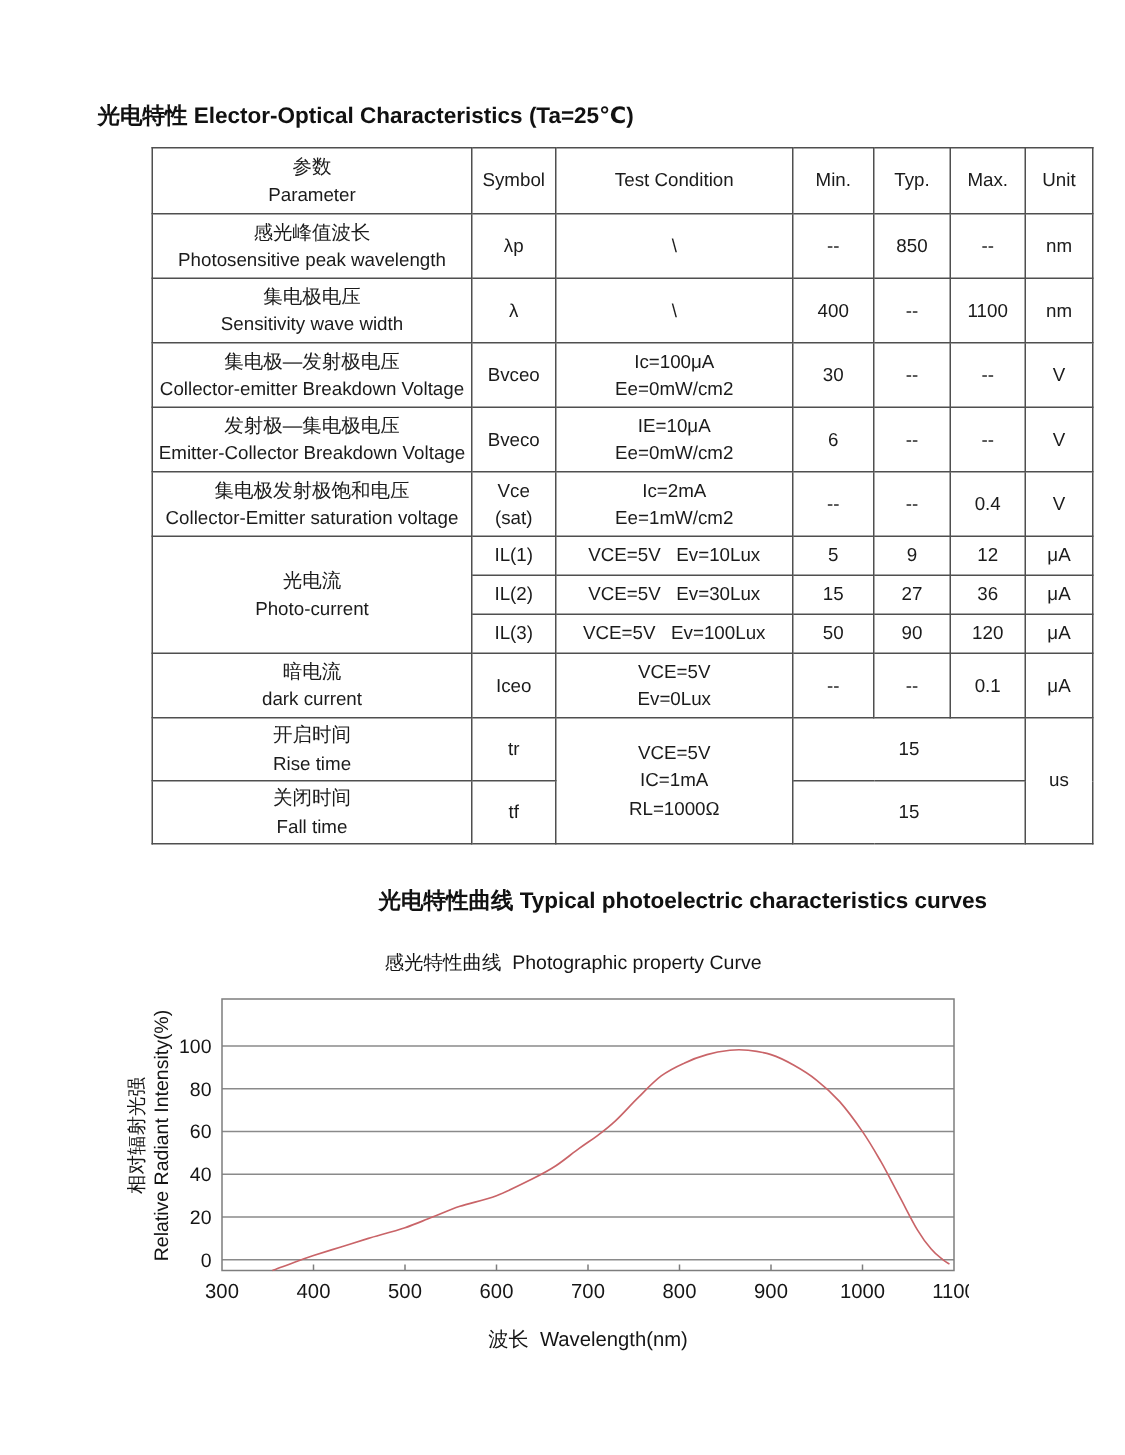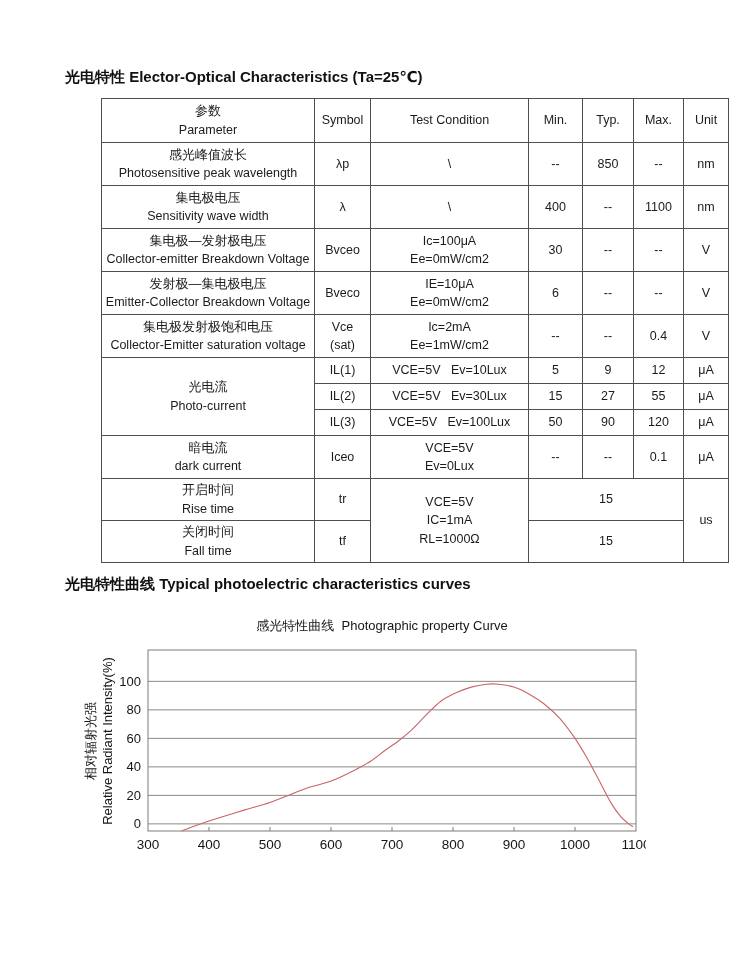--- a/index.html
+++ b/index.html
@@ -31,21 +31,21 @@
     overflow:hidden;
   }
   tr.r-head{height:44px;}
   tr.r-tall{height:43px;}
   tr.r-sub{height:26px;}
   tr.r-time{height:42px;}
   .zh{font-size:13px;}
   .en{font-size:12.5px;}
   .pre{white-space:pre;}
   
-  .sec2{margin-top:12px;}
+  .sec2{margin-top:28px;text-align:right;}
   .chart{position:relative;margin:23px 0 0 41px;width:552px;}
   .chart-title{
     text-align:center;font-size:13px;color:#151515;
     white-space:pre;margin-bottom:12px;
   }
   .ylabel{
     position:absolute;
     left:-113px;top:107px;
     width:212px;height:34px;
     transform:rotate(-90deg);
@@ -247,21 +247,21 @@
           <td>
             <div class="pre">VCE=5V   Ev=30Lux</div>
           </td>
           <td>
             <div class="">15</div>
           </td>
           <td>
             <div class="">27</div>
           </td>
           <td>
-            <div class="">55</div>
+            <div class="">36</div>
           </td>
           <td>
             <div class="">μA</div>
           </td>
         </tr>
         <tr class="r-sub">
           <td>
             <div class="">IL(3)</div>
           </td>
           <td>
@@ -377,15 +377,16 @@
           <line x1="347" x2="347" y1="184" y2="180" stroke="#7d7d7d" stroke-width="1"></line>
           <text x="347" y="202" text-anchor="middle" font-size="13.5" fill="#151515">800</text>
           <line x1="408" x2="408" y1="184" y2="180" stroke="#7d7d7d" stroke-width="1"></line>
           <text x="408" y="202" text-anchor="middle" font-size="13.5" fill="#151515">900</text>
           <line x1="469" x2="469" y1="184" y2="180" stroke="#7d7d7d" stroke-width="1"></line>
           <text x="469" y="202" text-anchor="middle" font-size="13.5" fill="#151515">1000</text>
           <text x="530" y="202" text-anchor="middle" font-size="13.5" fill="#151515">1100</text>
         </g>
         <path d="M75.6,184.0 C78.1,183.0 86.2,180.0 90.8,178.3 C95.4,176.6 97.9,175.7 103.0,174.0 C108.1,172.4 115.2,170.2 121.3,168.3 C127.4,166.4 132.5,164.8 139.6,162.6 C146.7,160.5 156.9,157.9 164.0,155.5 C171.1,153.1 176.2,150.7 182.3,148.4 C188.4,146.0 193.5,143.6 200.6,141.2 C207.7,138.9 216.9,137.2 225.0,134.1 C233.1,131.0 242.8,126.0 249.4,122.7 C256.0,119.4 259.6,117.5 264.6,114.2 C269.7,110.8 275.3,106.1 279.9,102.8 C284.5,99.4 288.0,97.3 292.1,94.2 C296.2,91.1 299.7,88.5 304.3,84.2 C308.9,80.0 314.5,73.5 319.6,68.6 C324.6,63.6 329.7,58.1 334.8,54.3 C339.9,50.5 345.0,48.1 350.1,45.8 C355.1,43.4 360.2,41.5 365.3,40.1 C370.4,38.6 376.0,37.7 380.6,37.2 C385.1,36.7 388.2,36.7 392.8,37.2 C397.3,37.7 402.9,38.4 408.0,40.1 C413.1,41.7 418.2,44.3 423.3,47.2 C428.3,50.0 433.4,53.1 438.5,57.2 C443.6,61.2 448.7,65.7 453.8,71.4 C458.8,77.1 464.4,84.7 469.0,91.4 C473.6,98.0 477.1,104.2 481.2,111.3 C485.3,118.4 489.3,126.5 493.4,134.1 C497.5,141.7 502.0,151.0 505.6,156.9 C509.2,162.9 511.9,166.4 514.8,169.7 C517.6,173.1 520.6,175.2 522.7,176.9 C524.7,178.5 526.2,179.2 527.0,179.7" fill="none" stroke="#c96468" stroke-width="1.1"></path>
       </svg>
+    <div class="xlabel">波长  Wavelength(nm)</div>
   </div>
 
 </div>
 
 </body></html>

